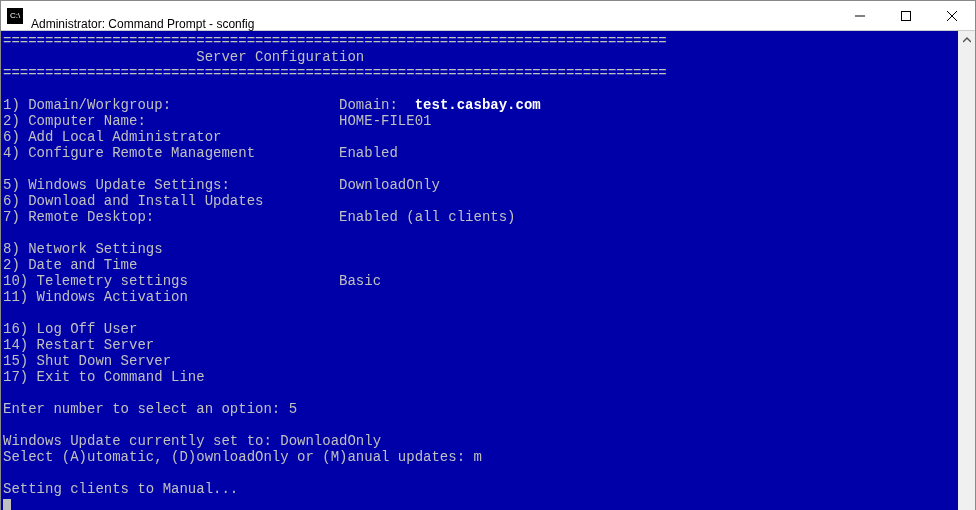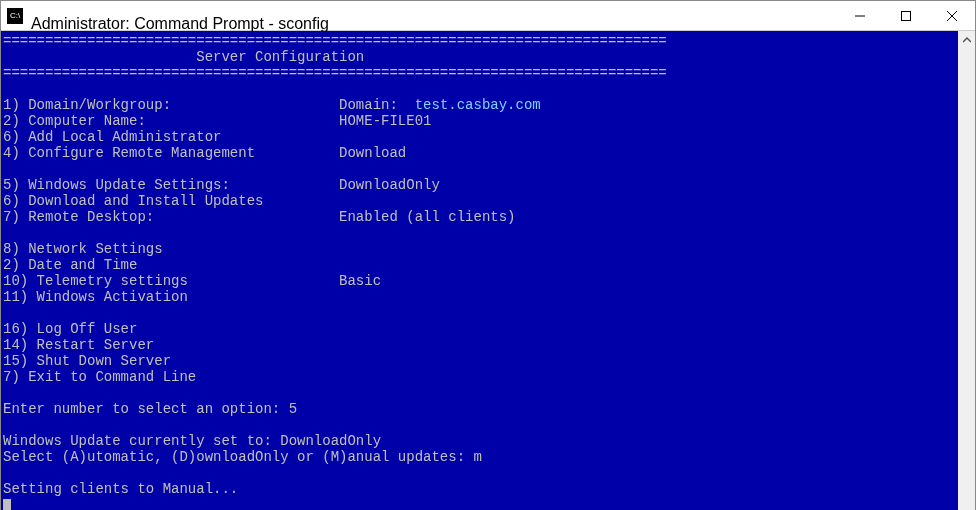--- a/index.html
+++ b/index.html
@@ -1,29 +1,29 @@
 <!DOCTYPE html>
 <html><head>
 <meta charset="utf-8">
 <style>
   * { margin: 0; padding: 0; box-sizing: border-box; }
   body { width: 976px; height: 510px; background: #fff; font-family: 'Consolas', 'Courier New', monospace; overflow: hidden; }
   .window { width: 976px; height: 510px; display: flex; flex-direction: column; border: 1px solid #888; }
   .titlebar { height: 30px; background: #fff; display: flex; align-items: center; padding-left: 6px; border-bottom: 1px solid #ccc; }
   .titlebar-icon { width: 16px; height: 16px; background: #000; color: #fff; font-size: 8px; display: flex; align-items: center; justify-content: center; margin-right: 8px; font-family: sans-serif; }
-  .titlebar-title { flex: 1; font-size: 16px; font-family: 'Segoe UI', sans-serif; color: #000; margin-top: 16px; }
+  .titlebar-title { flex: 1; font-size: 12px; font-family: 'Segoe UI', sans-serif; color: #000; margin-top: 16px; }
   .titlebar-controls { display: flex; }
   .titlebar-btn { width: 46px; height: 30px; display: flex; align-items: center; justify-content: center; font-family: 'Segoe UI', sans-serif; }
   .titlebar-btn svg { pointer-events: none; }
   .terminal-wrap { flex: 1; display: flex; background: #0000a8; position: relative; }
   .terminal { flex: 1; color: #c0c0c0; font-size: 14px; line-height: 16px; padding: 2px 0 0 2px; white-space: pre; overflow: hidden; }
   .scrollbar { width: 17px; background: #f0f0f0; display: flex; flex-direction: column; }
   .scroll-arrow { height: 17px; display: flex; align-items: center; justify-content: center; background: #f0f0f0; color: #555; font-size: 8px; }
   .scroll-track { flex: 1; }
-  .bold { font-weight: normal; color: #7dd3fc; }
+  .bold { font-weight: bold; color: #ffffff; }
   .cursor { display: inline-block; width: 8px; height: 14px; background: #c0c0c0; vertical-align: text-bottom; }
 </style>
 </head>
 <body>
 
 <div class="window">
   <div class="titlebar">
     <div class="titlebar-icon">
         <span>C:\</span>
       </div>
@@ -48,35 +48,35 @@
     </div>
   </div>
   <div class="terminal-wrap">
     <div class="terminal"><span>===============================================================================</span>
 <span>                       Server Configuration</span>
 <span>===============================================================================</span>
 
 <span>1) Domain/Workgroup:                    </span><span>Domain:</span>  <span class="bold">test.casbay.com</span>
 <span>2) Computer Name:                       </span><span>HOME-FILE01</span>
 <span>6) Add Local Administrator</span>
-<span>4) Configure Remote Management          </span><span>Download</span>
+<span>4) Configure Remote Management          </span><span>Enabled</span>
 
 <span>5) Windows Update Settings:             </span><span>DownloadOnly</span>
 <span>6) Download and Install Updates</span>
 <span>7) Remote Desktop:                      </span><span>Enabled (all clients)</span>
 
 <span>8) Network Settings</span>
 <span>2) Date and Time</span>
 <span>10) Telemetry settings                  </span><span>Basic</span>
 <span>11) Windows Activation</span>
 
 <span>16) Log Off User</span>
 <span>14) Restart Server</span>
 <span>15) Shut Down Server</span>
-<span>7) Exit to Command Line</span>
+<span>17) Exit to Command Line</span>
 
 <span>Enter number to select an option: 5</span>
 
 <span>Windows Update currently set to: DownloadOnly</span>
 <span>Select (A)utomatic, (D)ownloadOnly or (M)anual updates: m</span>
 
 <span>Setting clients to Manual...</span>
 <span class="cursor"></span></div>
     <div class="scrollbar">
       <div class="scroll-arrow">

